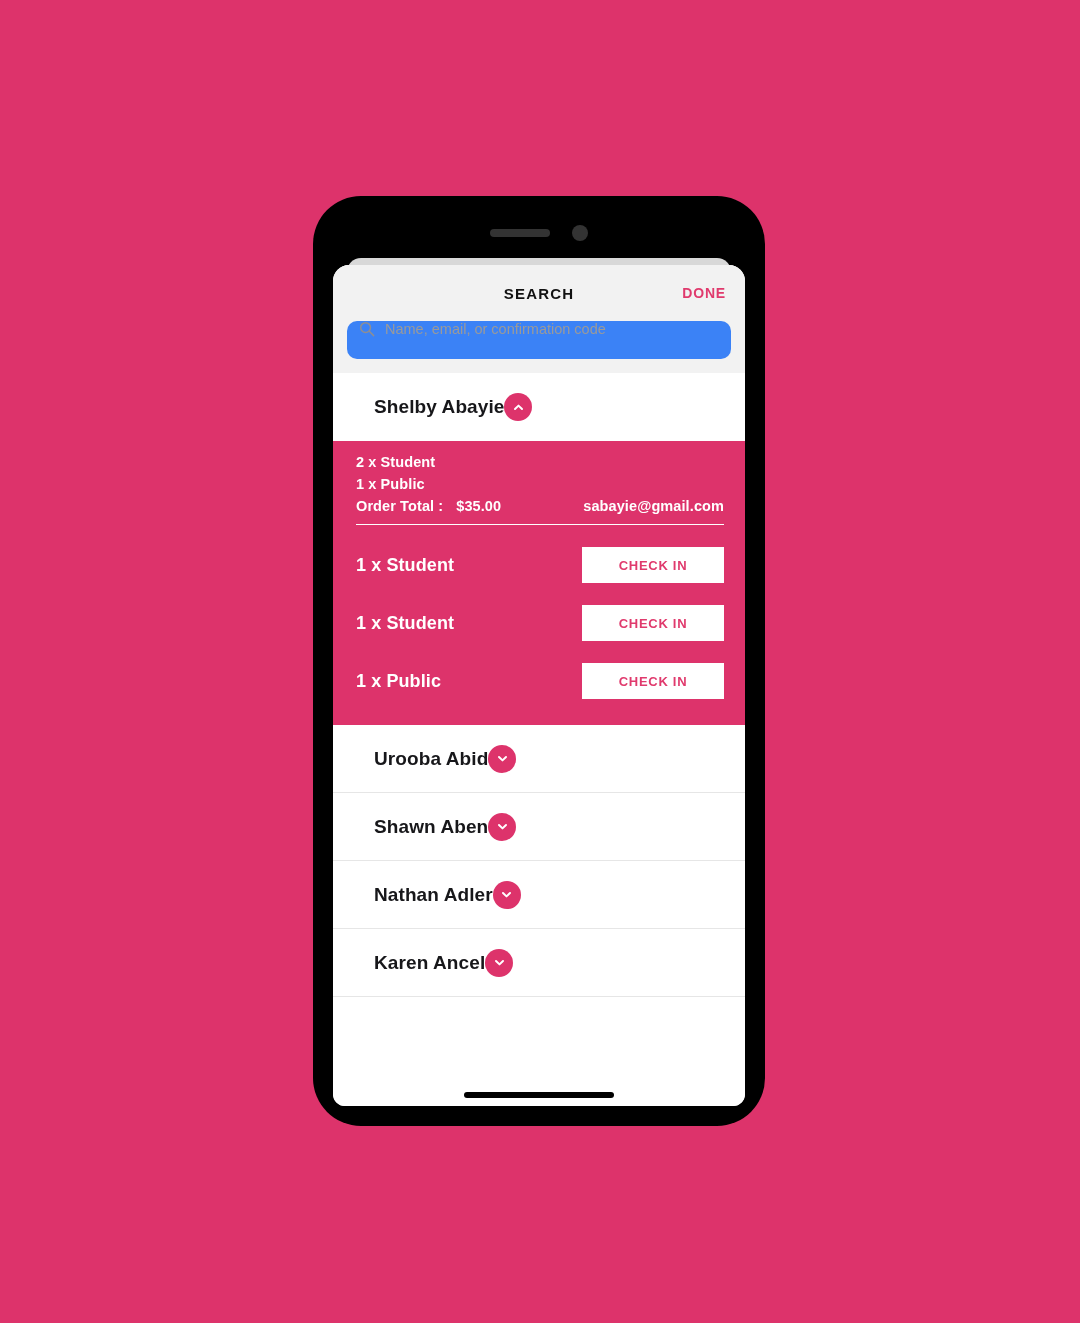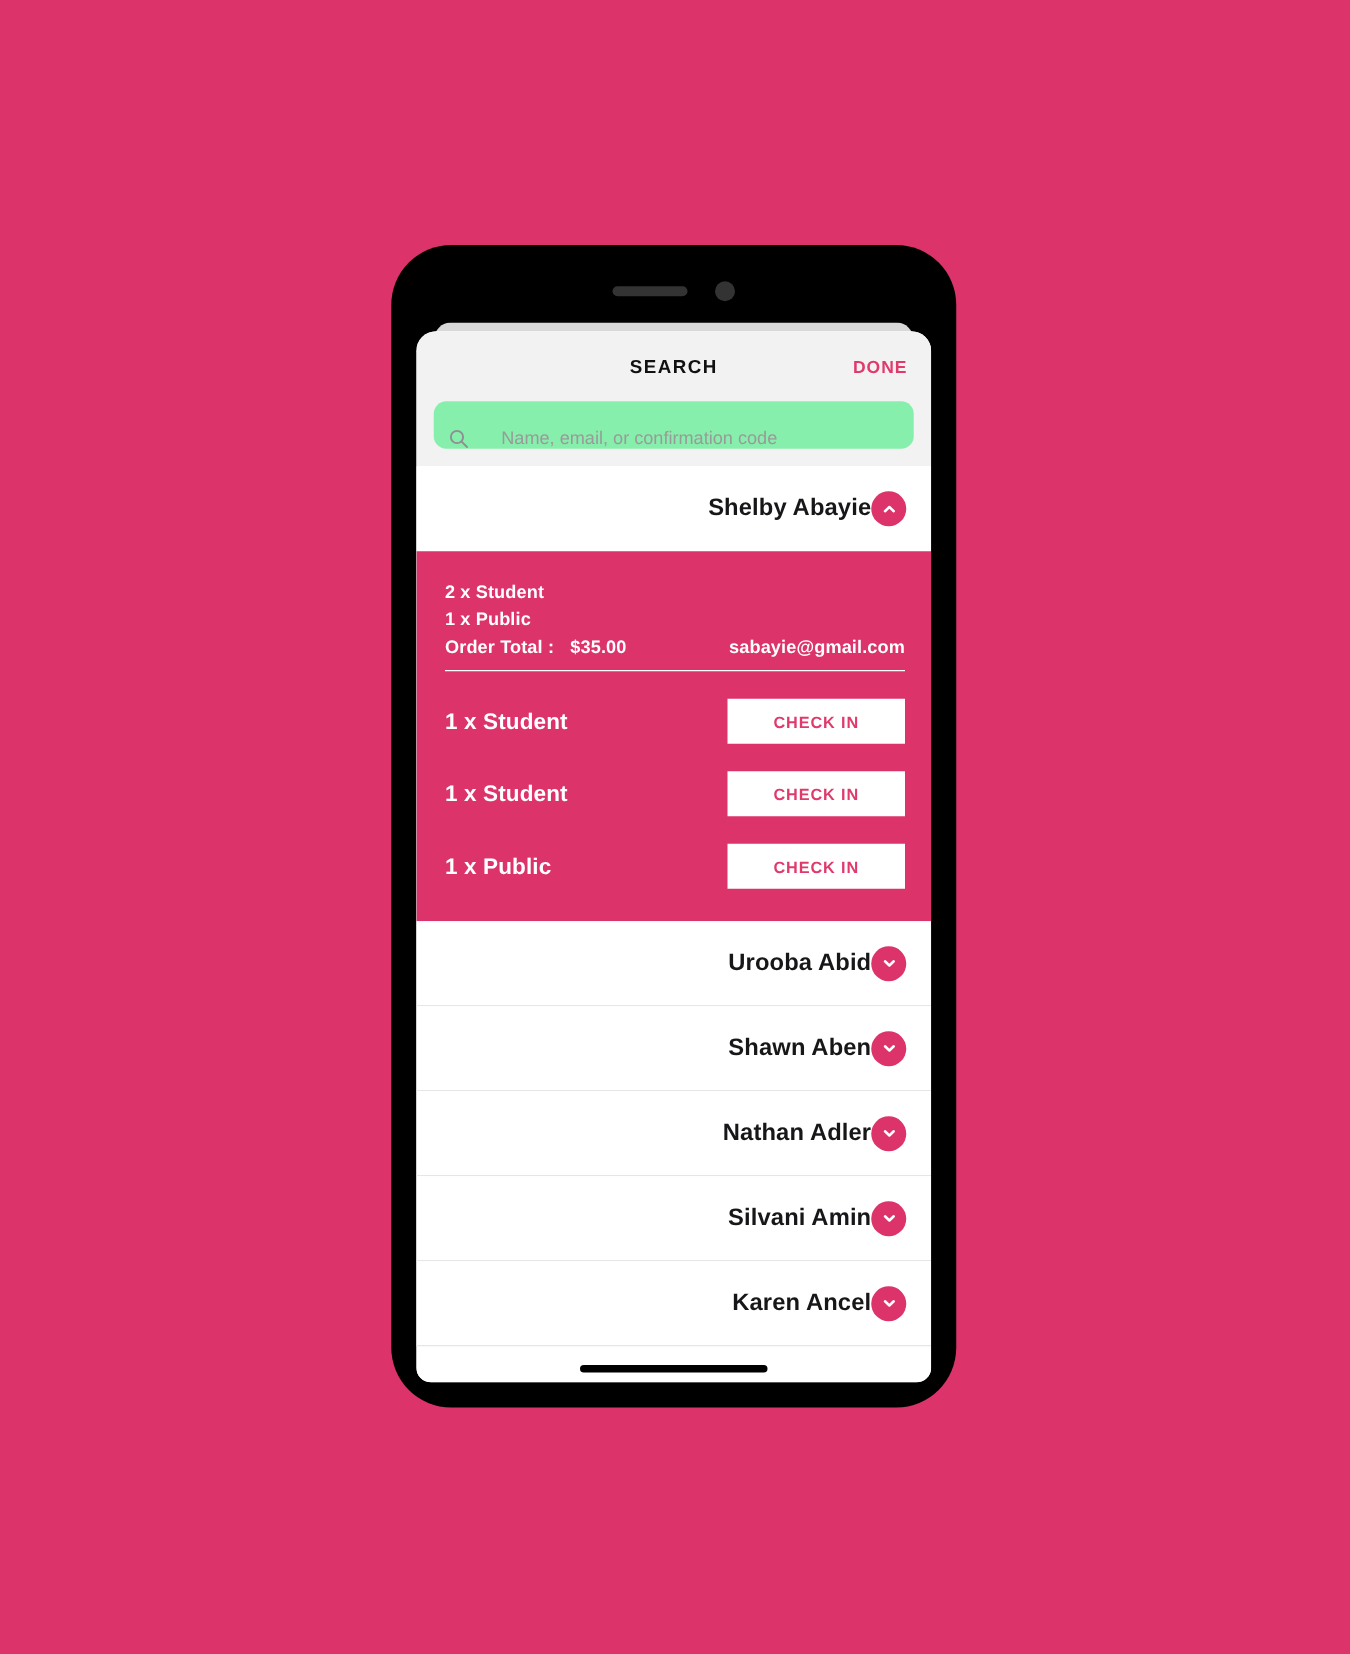--- a/index.html
+++ b/index.html
@@ -79,64 +79,64 @@
   #done-button{
     position:absolute; right:19px; top:50%; transform:translateY(-50%);
     font-size:14px; font-weight:bold; color:#E03A6D;
     letter-spacing:0.8px; cursor:pointer;
   }
   #search-field-wrap{
     padding:0 14px 14px 14px;
   }
   #search-input-box{
     height:38px;
-    background:#86efac;
+    background:#3b82f6;
     border-radius:10px;
-    display:flex; align-items:flex-end;
+    display:flex; align-items:flex-start;
     padding:0 12px;
-    gap:26px;
+    gap:10px;
   }
   #search-icon{ flex:0 0 auto; display:block; }
   #search-input{
     border:none; outline:none; background:transparent;
     font-family:"Liberation Sans", sans-serif;
     font-size:14.5px; color:#111; width:100%;
   }
   #search-input::placeholder{ color:#9A9A9A; }
 
   
   #attendee-list{
     flex:1 1 auto;
     background:#FFFFFF;
     overflow:hidden;
   }
   .person-row{
     height:68px;
-    display:flex; align-items:center; justify-content:flex-end;
+    display:flex; align-items:center; justify-content:flex-start;
     padding:0 20px 0 41px;
     border-bottom:1px solid #E6E6E6;
     background:#FFFFFF;
     cursor:pointer;
   }
   .person-row.expanded{ border-bottom:none; }
   .person-name{
     font-size:19px; font-weight:bold; color:#17171A;
     letter-spacing:0.1px;
   }
   .chev-btn{
     width:28px; height:28px; border-radius:50%;
     background:#DD336B;
     display:flex; align-items:center; justify-content:center;
     flex:0 0 auto; cursor:pointer;
   }
 
   
   #order-panel{
     background:#DD336B;
-    padding:22px 21px 26px 23px;
+    padding:10px 21px 26px 23px;
   }
   .order-line{
     color:#FFFFFF; font-size:14.5px; font-weight:bold;
     line-height:22px; letter-spacing:0.1px;
   }
   #order-total-row{
     display:flex; align-items:baseline; justify-content:space-between;
     padding-bottom:7px;
     border-bottom:1.5px solid #FFFFFF;
   }
@@ -261,28 +261,20 @@
         </div>
         <div class="person-row">
           <span class="person-name">Nathan Adler</span>
           <span class="chev-btn">
             <svg width="13" height="13" viewBox="0 0 13 13">
                 <polyline points="3,5 6.5,8.4 10,5" fill="none" stroke="#fff" stroke-width="2" stroke-linecap="round" stroke-linejoin="round"></polyline>
               </svg>
           </span>
         </div>
         <div class="person-row">
-          <span class="person-name">Silvani Amin</span>
-          <span class="chev-btn">
-            <svg width="13" height="13" viewBox="0 0 13 13">
-                <polyline points="3,5 6.5,8.4 10,5" fill="none" stroke="#fff" stroke-width="2" stroke-linecap="round" stroke-linejoin="round"></polyline>
-              </svg>
-          </span>
-        </div>
-        <div class="person-row">
           <span class="person-name">Karen Ancel</span>
           <span class="chev-btn">
             <svg width="13" height="13" viewBox="0 0 13 13">
                 <polyline points="3,5 6.5,8.4 10,5" fill="none" stroke="#fff" stroke-width="2" stroke-linecap="round" stroke-linejoin="round"></polyline>
               </svg>
           </span>
         </div>
 
       </div>
     </div>

